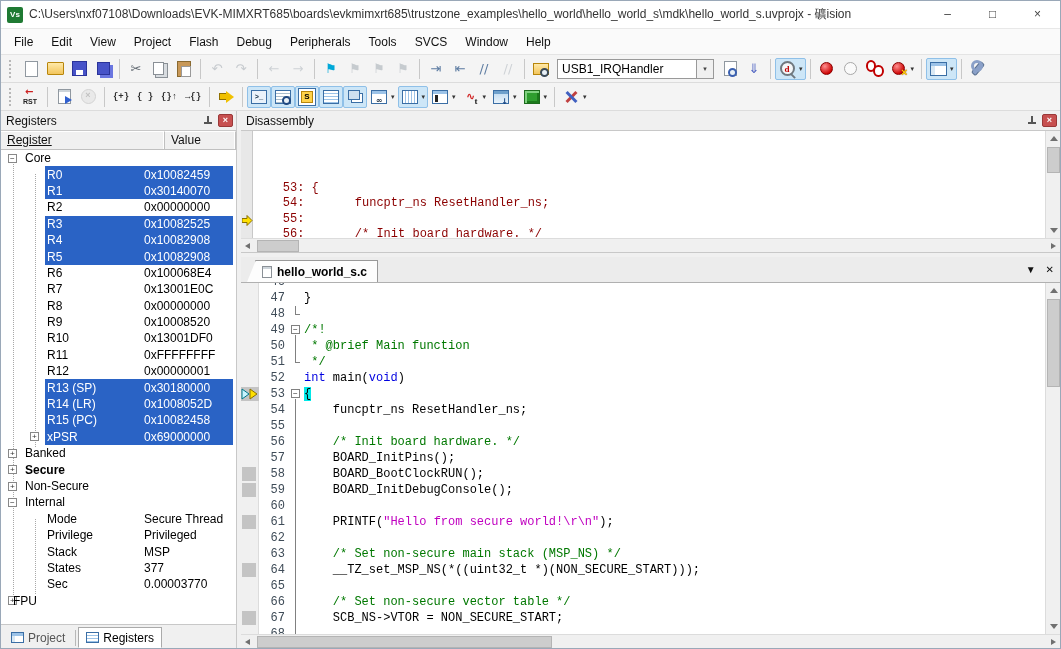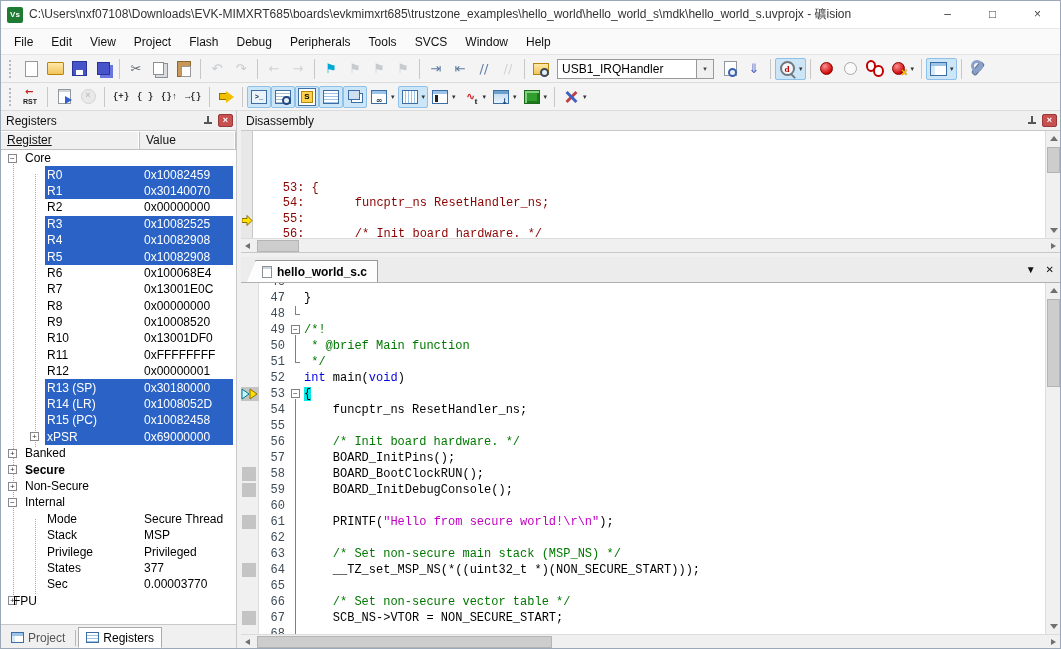--- a/index.html
+++ b/index.html
@@ -90,21 +90,21 @@
   .panel-header { height:20px; background:#f0f0f0; border-bottom:1px solid #c8c8c8; display:flex; align-items:center; padding:0 3px 0 5px; flex:0 0 auto; }
   .panel-title { font-size:12px; color:#111; flex:1 1 auto; }
   .pin { width:12px; height:12px; position:relative; margin-right:4px; }
   .pin::before { content:""; position:absolute; left:5px; top:1px; width:2px; height:6px; background:#555; }
   .pin::after { content:""; position:absolute; left:2px; top:7px; width:8px; height:2px; background:#555; }
   .panel-close { width:15px; height:13px; background:#c75050; border:1px solid #9a3838; color:#fff; font:bold 9px/11px "Liberation Sans",sans-serif; text-align:center; border-radius:2px; }
 
   
   .reg-colheader { height:19px; display:flex; background:#f0f0f0; border-bottom:1px solid #c0c0c0; flex:0 0 auto; }
   .reg-col { font-size:12px; color:#111; padding:1px 0 0 6px; border-right:1px solid #c0c0c0; border-top:1px solid #fff; box-shadow:inset -1px 0 0 #fff; }
-  .reg-col.c1 { width:139px;text-decoration:underline; }
+  .reg-col.c1 { width:164px;text-decoration:underline; }
   .reg-col.c2 { flex:1; }
   .reg-tree { flex:1 1 auto; position:relative; overflow:hidden; background:#fff; font-size:12px; }
   .reg-row { height:16.4px; position:relative; display:flex; align-items:center; }
   .reg-selbg { position:absolute; left:44px; width:188px; top:0; bottom:0; background:#2a63c5; }
   .reg-exp { position:absolute; width:9px; height:9px; border:1px solid #888; background:#fff; font:8px/7px "Liberation Mono",monospace; text-align:center; color:#333; z-index:2; }
   .reg-label { position:absolute; z-index:2; color:#000; white-space:nowrap; }
   .reg-value { position:absolute; left:143px; z-index:2; color:#000; white-space:nowrap; }
   .reg-row.sel .reg-label, .reg-row.sel .reg-value { color:#fff; }
   .reg-row.bold .reg-label { font-weight:bold; }
   .tree-guide { position:absolute; border-left:1px dotted #a8a8a8; width:0; z-index:1; }
@@ -482,26 +482,26 @@
           </div>
           <div class="reg-row">
             <div class="reg-exp" style="left: 7px;">−</div>
             <span class="reg-label" style="left: 24px;">Internal</span>
           </div>
           <div class="reg-row">
             <span class="reg-label" style="left: 46px; text-align: center;">Mode</span>
             <span class="reg-value">Secure Thread</span>
           </div>
           <div class="reg-row">
+            <span class="reg-label" style="left: 46px;">Privilege</span>
+            <span class="reg-value">Privileged</span>
+          </div>
+          <div class="reg-row">
             <span class="reg-label" style="left: 46px;">Stack</span>
             <span class="reg-value">MSP</span>
-          </div>
-          <div class="reg-row">
-            <span class="reg-label" style="left: 46px;">Privilege</span>
-            <span class="reg-value">Privileged</span>
           </div>
           <div class="reg-row">
             <span class="reg-label" style="left: 46px;">States</span>
             <span class="reg-value">377</span>
           </div>
           <div class="reg-row">
             <span class="reg-label" style="left: 46px;">Sec</span>
             <span class="reg-value">0.00003770</span>
           </div>
           <div class="reg-row">

